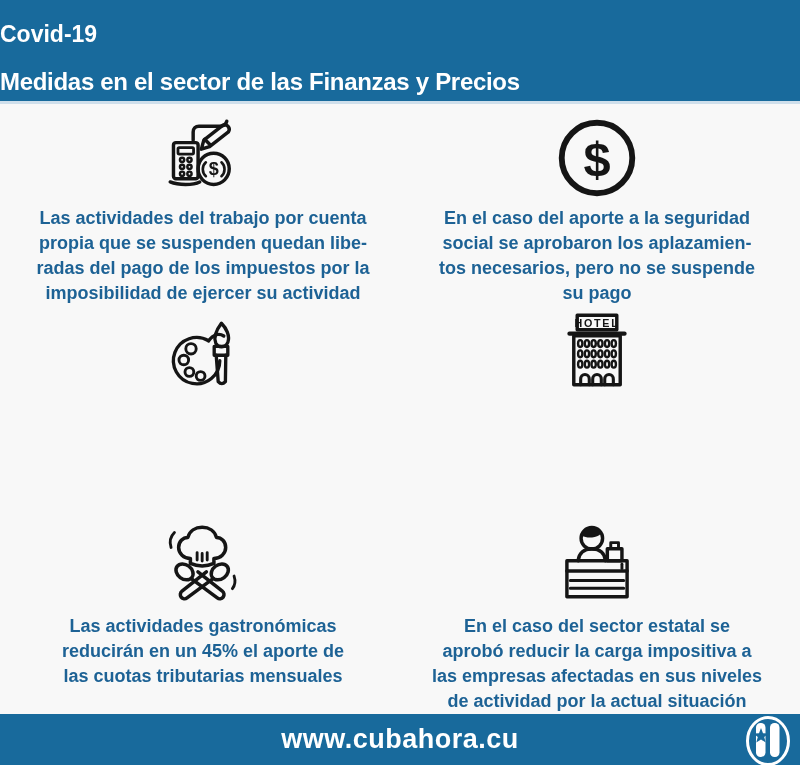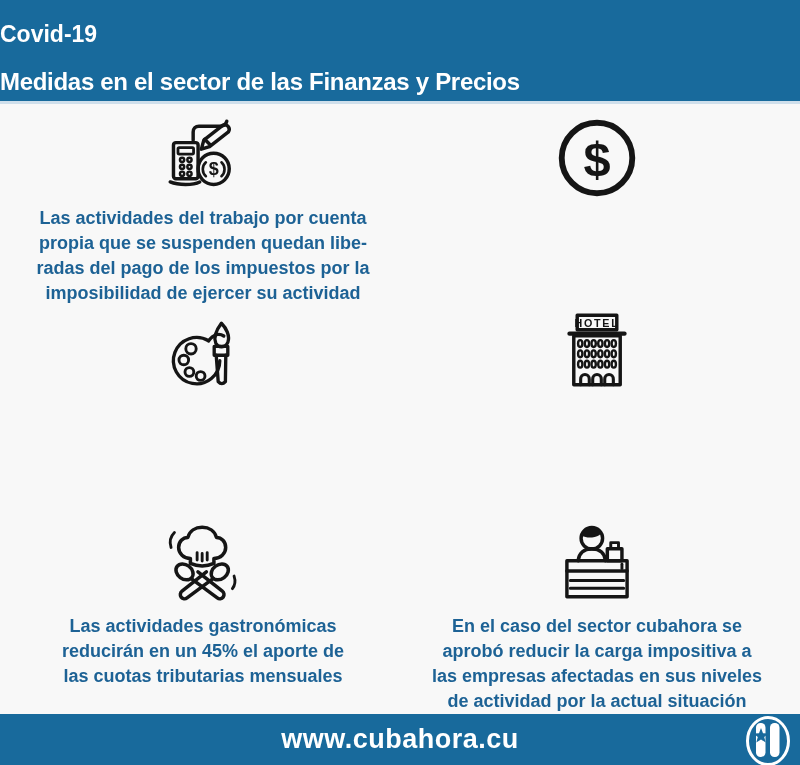--- a/index.html
+++ b/index.html
@@ -78,20 +78,24 @@
 imposibilidad de ejercer su actividad</p>
     </section>
 
     <section class="cell">
       <div class="icon-wrap">
         <svg width="84" height="84" viewBox="0 0 100 100">
           <circle cx="50" cy="50" r="42" fill="none" stroke="#151515" stroke-width="7"></circle>
           <text x="50" y="71" text-anchor="middle" font-size="58" font-weight="bold" fill="#151515" font-family="Liberation Sans, sans-serif">$</text>
         </svg>
       </div>
+      <p class="item-text">En el caso del aporte a la seguridad
+social se aprobaron los aplazamien-
+tos necesarios, pero no se suspende
+su pago</p>
     </section>
 
     <section class="cell">
       <div class="icon-wrap">
         <svg width="80" height="80" viewBox="0 0 100 100">
           <g fill="none" stroke="#151515" stroke-width="4.2" stroke-linecap="round" stroke-linejoin="round">
             <path d="M57 31 a29 29 0 1 0 14 25"></path>
             <path d="M57 31 c6 -8 13 -10 19 -6"></path>
             <circle cx="35" cy="41" r="6.5" stroke-width="3.6"></circle>
             <circle cx="26" cy="55" r="6" stroke-width="3.6"></circle>
@@ -170,21 +174,21 @@
             <rect x="62" y="31" width="17" height="14"></rect>
             <rect x="66" y="24" width="9" height="7" stroke-width="3.4"></rect>
             <rect x="15" y="45" width="70" height="42"></rect>
             <path d="M15 57 H85"></path>
             <path d="M19 68 H81 M19 77 H81" stroke-width="3.6"></path>
             <path d="M79 49 v5" stroke-width="3.4"></path>
           </g>
           <path d="M32.5 16 C33 7 44 3 51 9 C54 12 54 14 53 15 C46 19 38 19 32.5 16 Z" fill="#151515"></path>
         </svg>
       </div>
-      <p class="item-text">En el caso del sector cubahora se
+      <p class="item-text">En el caso del sector estatal se
 aprobó reducir la carga impositiva a
 las empresas afectadas en sus niveles
 de actividad por la actual situación</p>
     </section>
 
   </main>
 
   <footer class="banner footer">
     <div class="site-url">www.cubahora.cu</div>
     <div class="logo">

